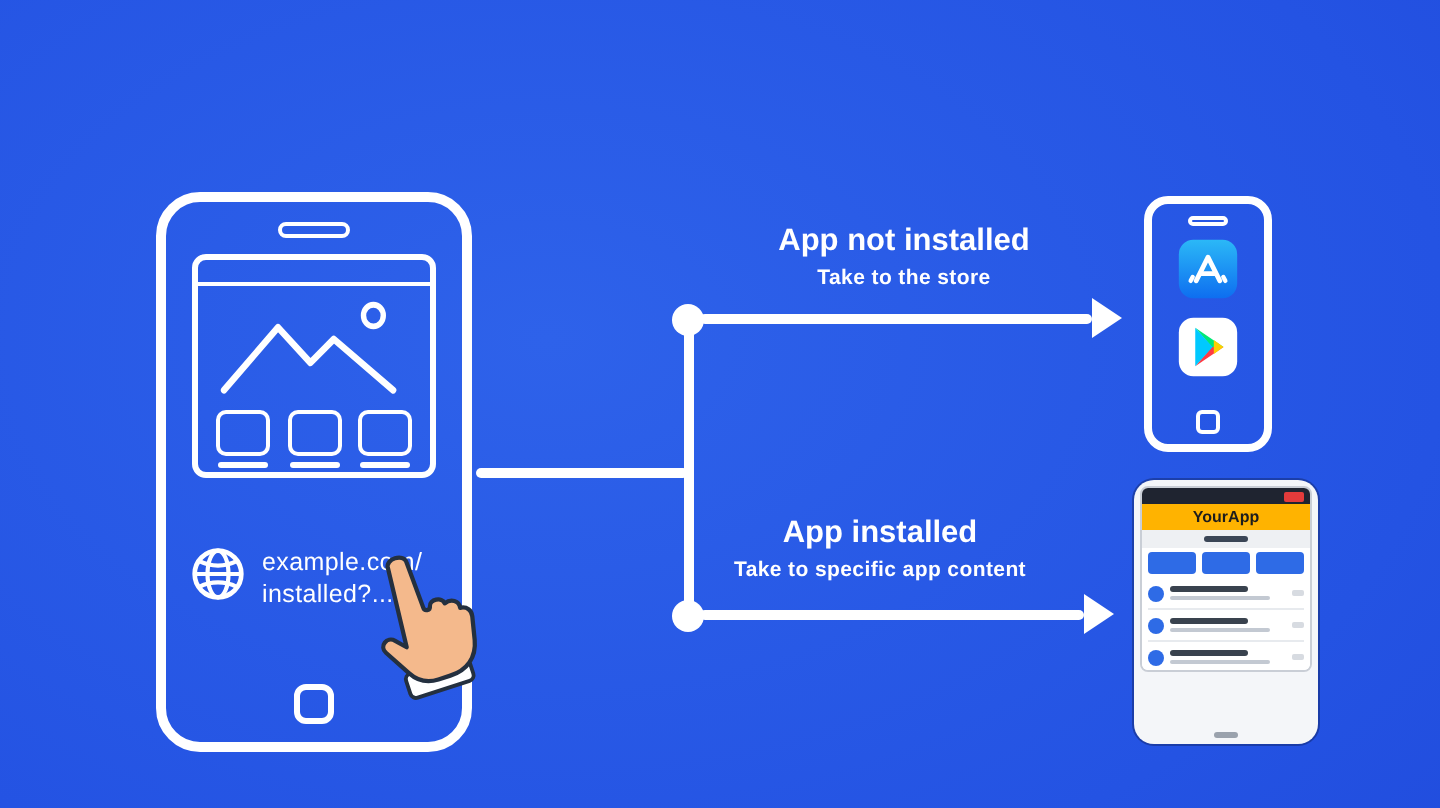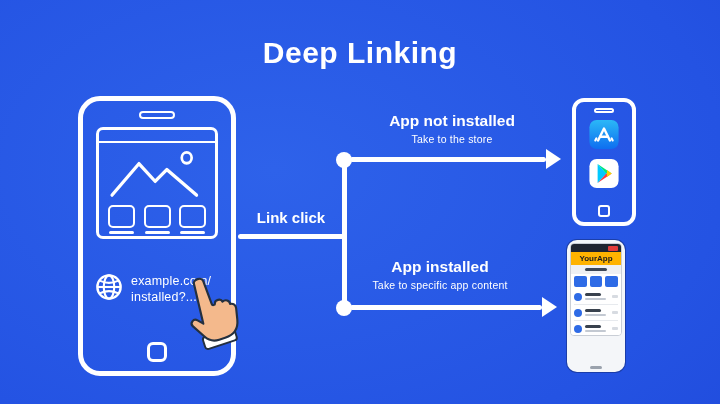--- a/index.html
+++ b/index.html
@@ -61,21 +61,21 @@
   }
 
   .link-click {
     position: absolute; left: 238px; top: 209px; width: 106px;
     text-align: center; font-size: 15px; font-weight: 700;
   }
   .branch { position: absolute; text-align: center; }
   .branch-top { left: 372px; top: 112px; width: 160px; }
   .branch-bottom { left: 344px; top: 258px; width: 192px; }
   .branch-label { font-size: 15.5px; font-weight: 800; text-align: center; }
-  .branch-sublabel { font-size: 10.5px; font-weight: 400; margin-top: 3px; letter-spacing: .2px; }
+  .branch-sublabel { font-size: 10.5px; font-weight: 700; margin-top: 3px; letter-spacing: .2px; }
 
   
   .phone-store {
     position: absolute; left: 572px; top: 98px; width: 64px; height: 128px;
     border: 4px solid #fff; border-radius: 12px;
   }
   .speaker-sm {
     position: absolute; top: 6px; left: 50%; transform: translateX(-50%);
     width: 20px; height: 5px; border: 2px solid #fff; border-radius: 3px;
   }
@@ -83,21 +83,21 @@
   .store-icon svg { width: 100%; height: 100%; display: block; }
   .icon-appstore { top: 17px; }
   .icon-play { top: 56px; }
   .home-button-sm {
     position: absolute; bottom: 5px; left: 50%; transform: translateX(-50%);
     width: 12px; height: 12px; border: 2.5px solid #fff; border-radius: 3px;
   }
 
   
   .phone-app {
-    position: absolute; left: 567px; top: 240px; width: 58px; height: 132px;
+    position: absolute; left: 567px; top: 240px; width: 92px; height: 132px;
     background: #f4f6f9; border-radius: 10px; padding: 3px;
     display: flex; flex-direction: column;
     box-shadow: 0 0 0 1px rgba(10,20,60,.35);
     gap: 28px;
   }
   .app-screen {
     flex: 1; background: #fff; border: 1px solid #c9ced6; border-radius: 4px;
     overflow: hidden; display: flex; flex-direction: column;
   }
   .app-status { height: 8px; background: #1f2430; position: relative; flex: 0 0 auto; }
@@ -118,21 +118,20 @@
   .row-l1 { height: 3px; width: 68%; background: #39424e; border-radius: 2px; margin-bottom: 2px; }
   .row-l2 { height: 2.5px; width: 86%; background: #c3c9d2; border-radius: 2px; }
   .row-action { width: 6px; height: 3px; background: #d7dbe1; border-radius: 1px; flex: 0 0 auto; }
   .home-dot { height: 3px; width: 12px; background: #9aa2ad; border-radius: 2px; margin: 2px auto 0 auto; flex: 0 0 auto; }
 </style>
 </head>
 <body>
 
 <div class="stage">
 
-  <div class="title">Deep Linking</div>
 
   <div class="phone-left">
     <div class="speaker"></div>
 
     <div class="browser">
       <div class="browser-bar"></div>
       <div class="browser-img">
         <svg viewBox="0 0 120 56" preserveAspectRatio="none">
           <polyline points="10,50 40,18 58,36 71,24 104,50" fill="none" stroke="#fff" stroke-width="3.5" stroke-linecap="round" stroke-linejoin="round"></polyline>
           <circle cx="93" cy="12" r="5.5" fill="none" stroke="#fff" stroke-width="3"></circle>
@@ -182,21 +181,20 @@
 
   <div class="fline" style="left:238px; top:234px; width:106px; height:5px;"></div>
   <div class="fline" style="left:342px; top:158px; width:5px; height:152px;"></div>
   <div class="node" style="left:336px; top:152px;"></div>
   <div class="node" style="left:336px; top:300px;"></div>
   <div class="fline" style="left:350px; top:157px; width:196px; height:5px;"></div>
   <div class="arrowhead" style="left:546px; top:149px;"></div>
   <div class="fline" style="left:350px; top:305px; width:192px; height:5px;"></div>
   <div class="arrowhead" style="left:542px; top:297px;"></div>
 
-  <div class="link-click">Link click</div>
 
   <div class="branch branch-top">
     <div class="branch-label">App not installed</div>
     <div class="branch-sublabel">Take to the store</div>
   </div>
 
   <div class="branch branch-bottom">
     <div class="branch-label">App installed</div>
     <div class="branch-sublabel">Take to specific app content</div>
   </div>

